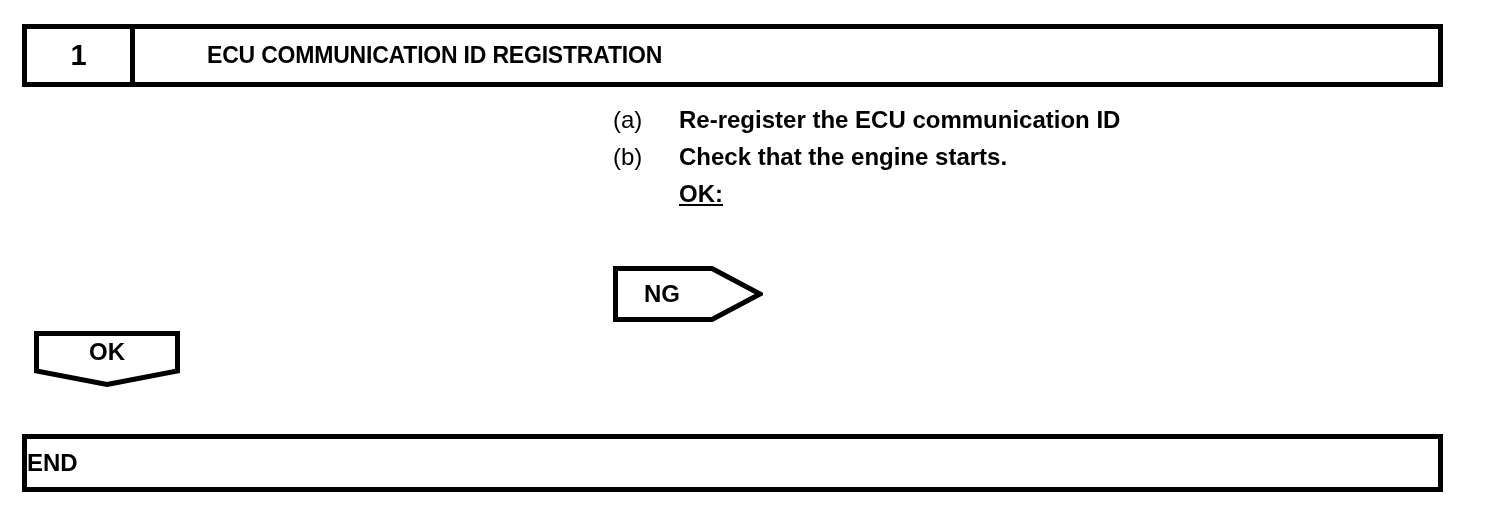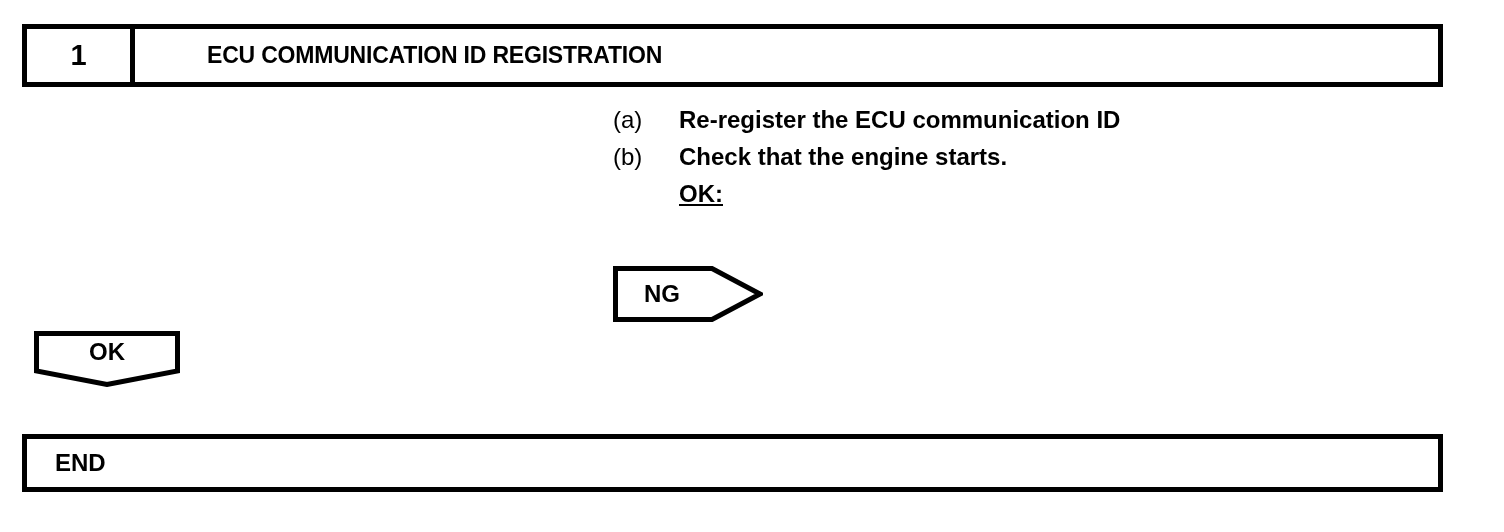--- a/index.html
+++ b/index.html
@@ -176,21 +176,21 @@
     position: absolute;
     left: 22px;
     top: 434px;
     width: 1421px;
     height: 58px;
     box-sizing: border-box;
     border: 5px solid #000000;
     background: #ffffff;
     display: flex;
     align-items: center;
-    padding-left: 28px;
+    padding-left: 0;
   }
   #end-box .label {
     font-size: 24px;
     font-weight: bold;
   }
 </style>
 </head>
 <body>
 
 <div id="page">

